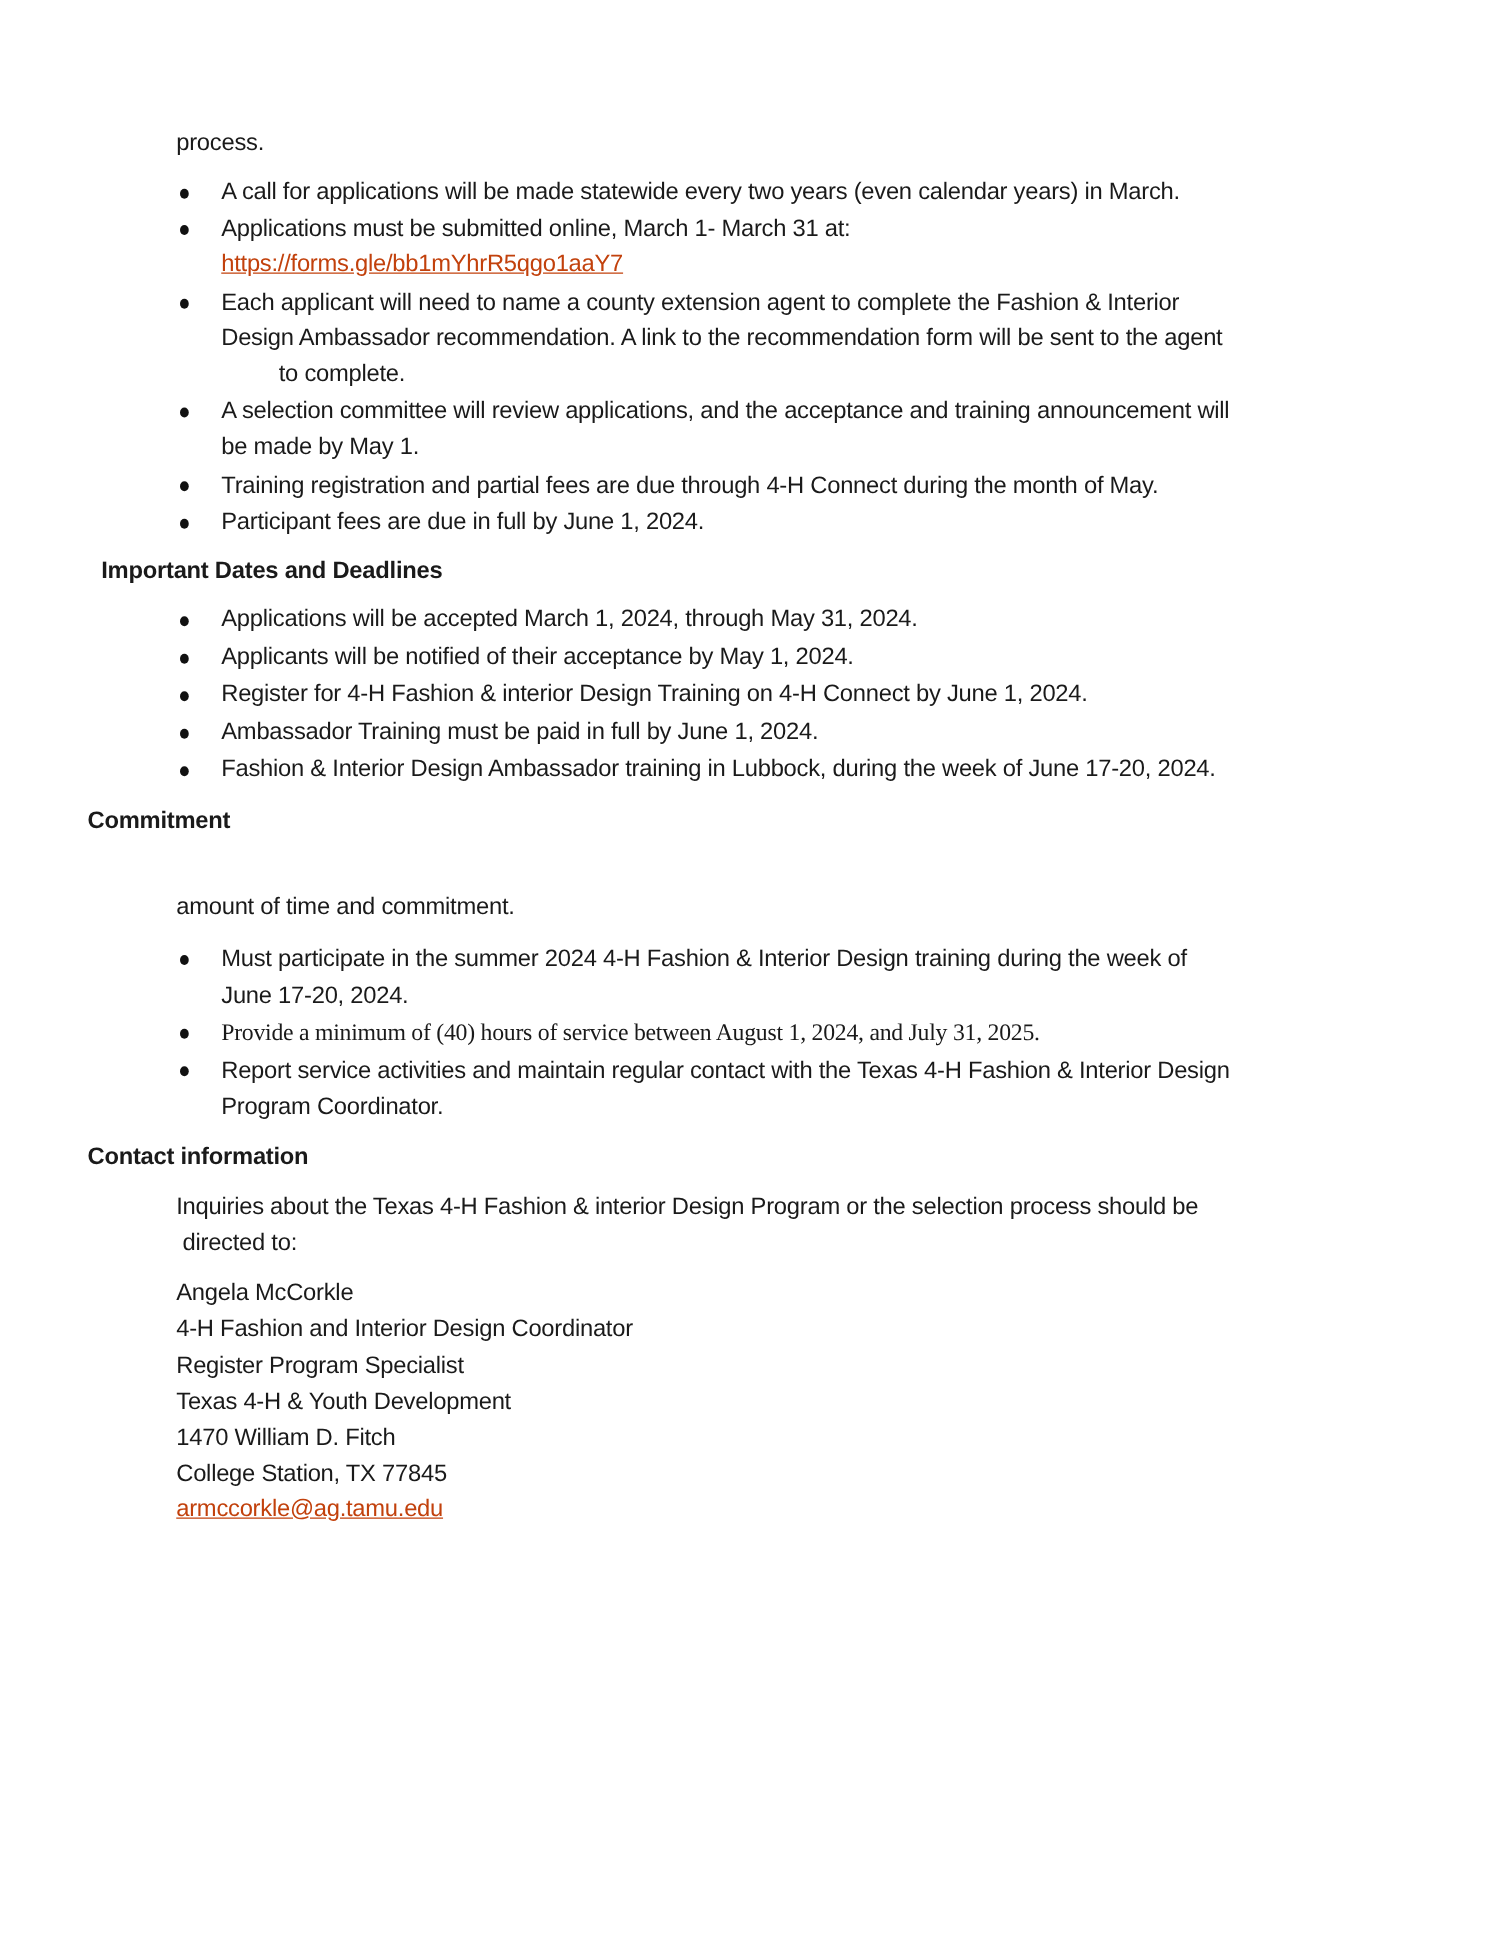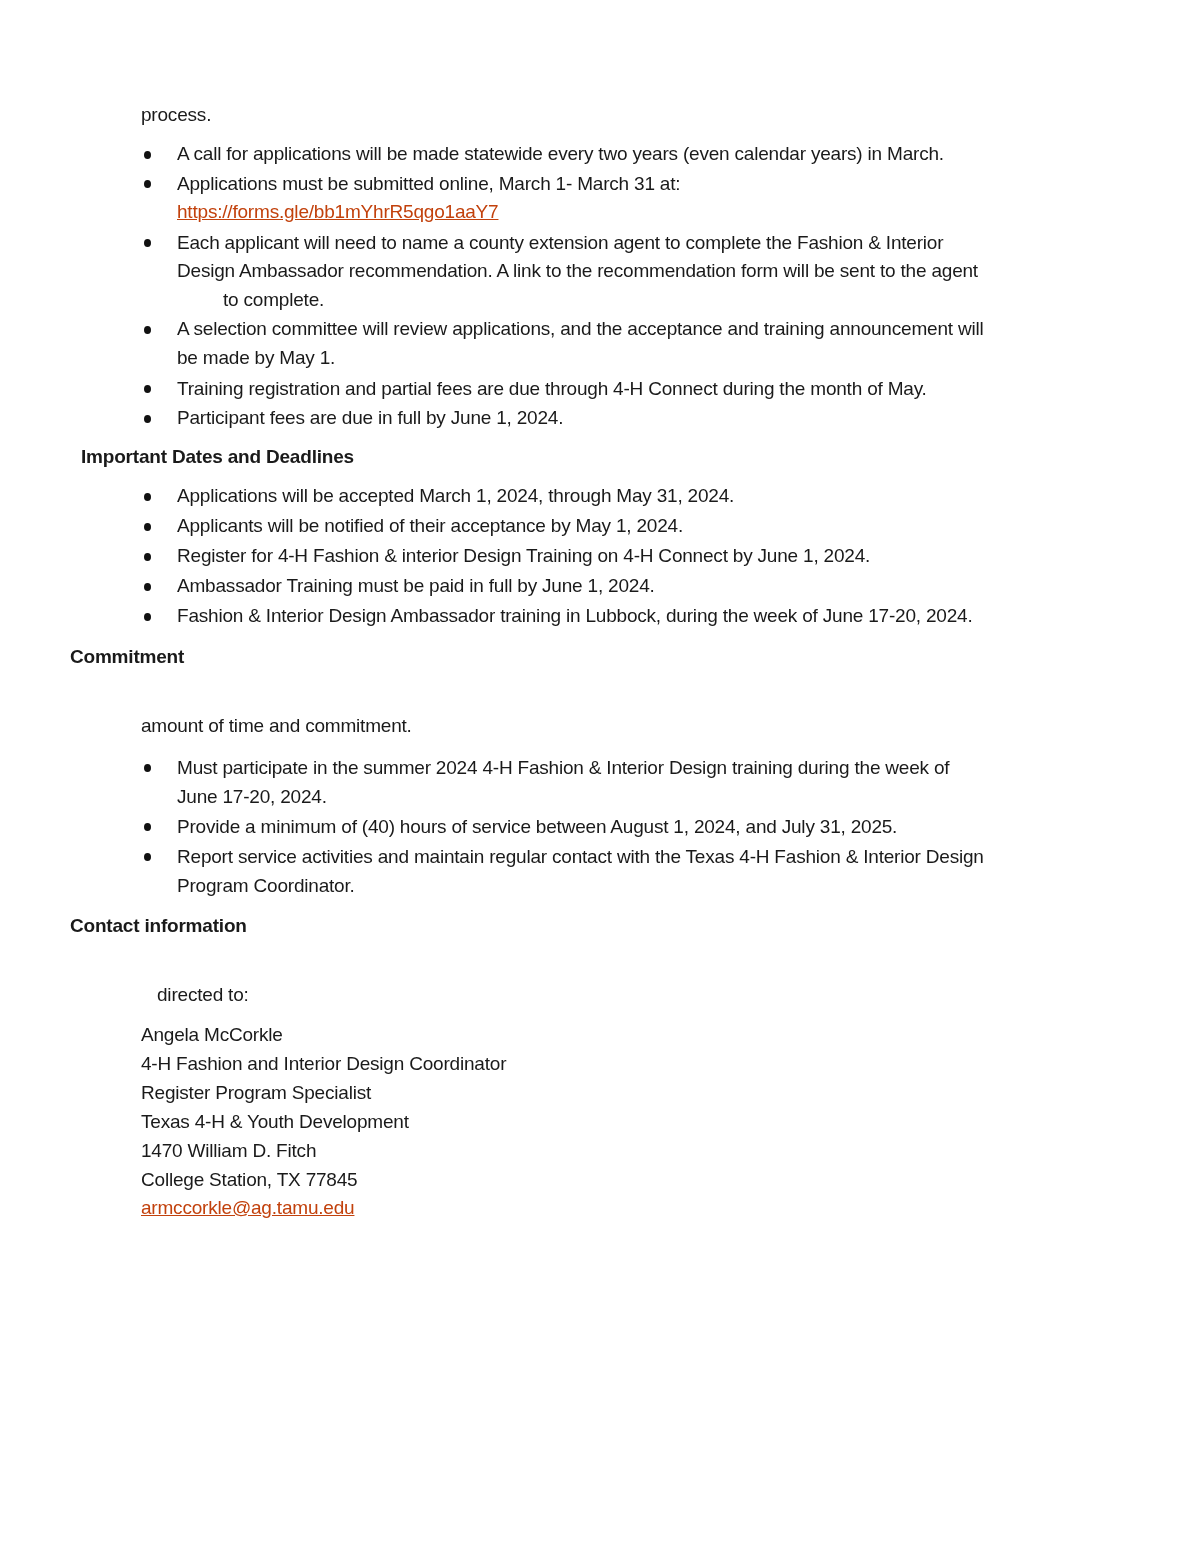--- a/index.html
+++ b/index.html
@@ -61,28 +61,29 @@
     <div class="line" style="left:177px; top:604px;">Fashion &amp; Interior Design Ambassador training in Lubbock, during the week of June 17-20, 2024.</div>
   </div>
 
   <div class="line heading" style="left:70px; top:645px;">Commitment</div>
   <div class="line" style="left:141px; top:714px;">amount of time and commitment.</div>
   <div>
     <span class="bullet" style="left:144px; top:764px;"></span>
     <div class="line" style="left:177px; top:756px;">Must participate in the summer 2024 4-H Fashion &amp; Interior Design training during the week of</div>
     <div class="line" style="left:177px; top:785px;">June 17-20, 2024.</div>
     <span class="bullet" style="left:144px; top:823px;"></span>
-    <div class="line" style="left:177px; top:815px;">Provide a minimum of (40) hours of service between August 1, 2024, and July 31, 2025.</div>
+    <div class="line" style="left:177px; top:815px;font-family:Liberation Serif, serif;">Provide a minimum of (40) hours of service between August 1, 2024, and July 31, 2025.</div>
     <span class="bullet" style="left:144px; top:853px;"></span>
     <div class="line" style="left:177px; top:845px;">Report service activities and maintain regular contact with the Texas 4-H Fashion &amp; Interior Design</div>
     <div class="line" style="left:177px; top:874px;">Program Coordinator.</div>
   </div>
 
   <div class="line heading" style="left:70px; top:914px;">Contact information</div>
-  <div class="line" style="left:157px; top:983px;">directed to:</div>
+  <div class="line" style="left:141px; top:954px;">Inquiries about the Texas 4-H Fashion &amp; interior Design Program or the selection process should be</div>
+  <div class="line" style="left:146px; top:983px;">directed to:</div>
 
   <div>
     <div class="line" style="left:141px; top:1023px;">Angela McCorkle</div>
     <div class="line" style="left:141px; top:1052px;">4-H Fashion and Interior Design Coordinator</div>
     <div class="line" style="left:141px; top:1081px;">Register Program Specialist</div>
     <div class="line" style="left:141px; top:1110px;">Texas 4-H &amp; Youth Development</div>
     <div class="line" style="left:141px; top:1139px;">1470 William D. Fitch</div>
     <div class="line" style="left:141px; top:1168px;">College Station, TX 77845</div>
     <div class="line" style="left:141px; top:1196px;">
       <a class="link" href="#">armccorkle@ag.tamu.edu</a>

